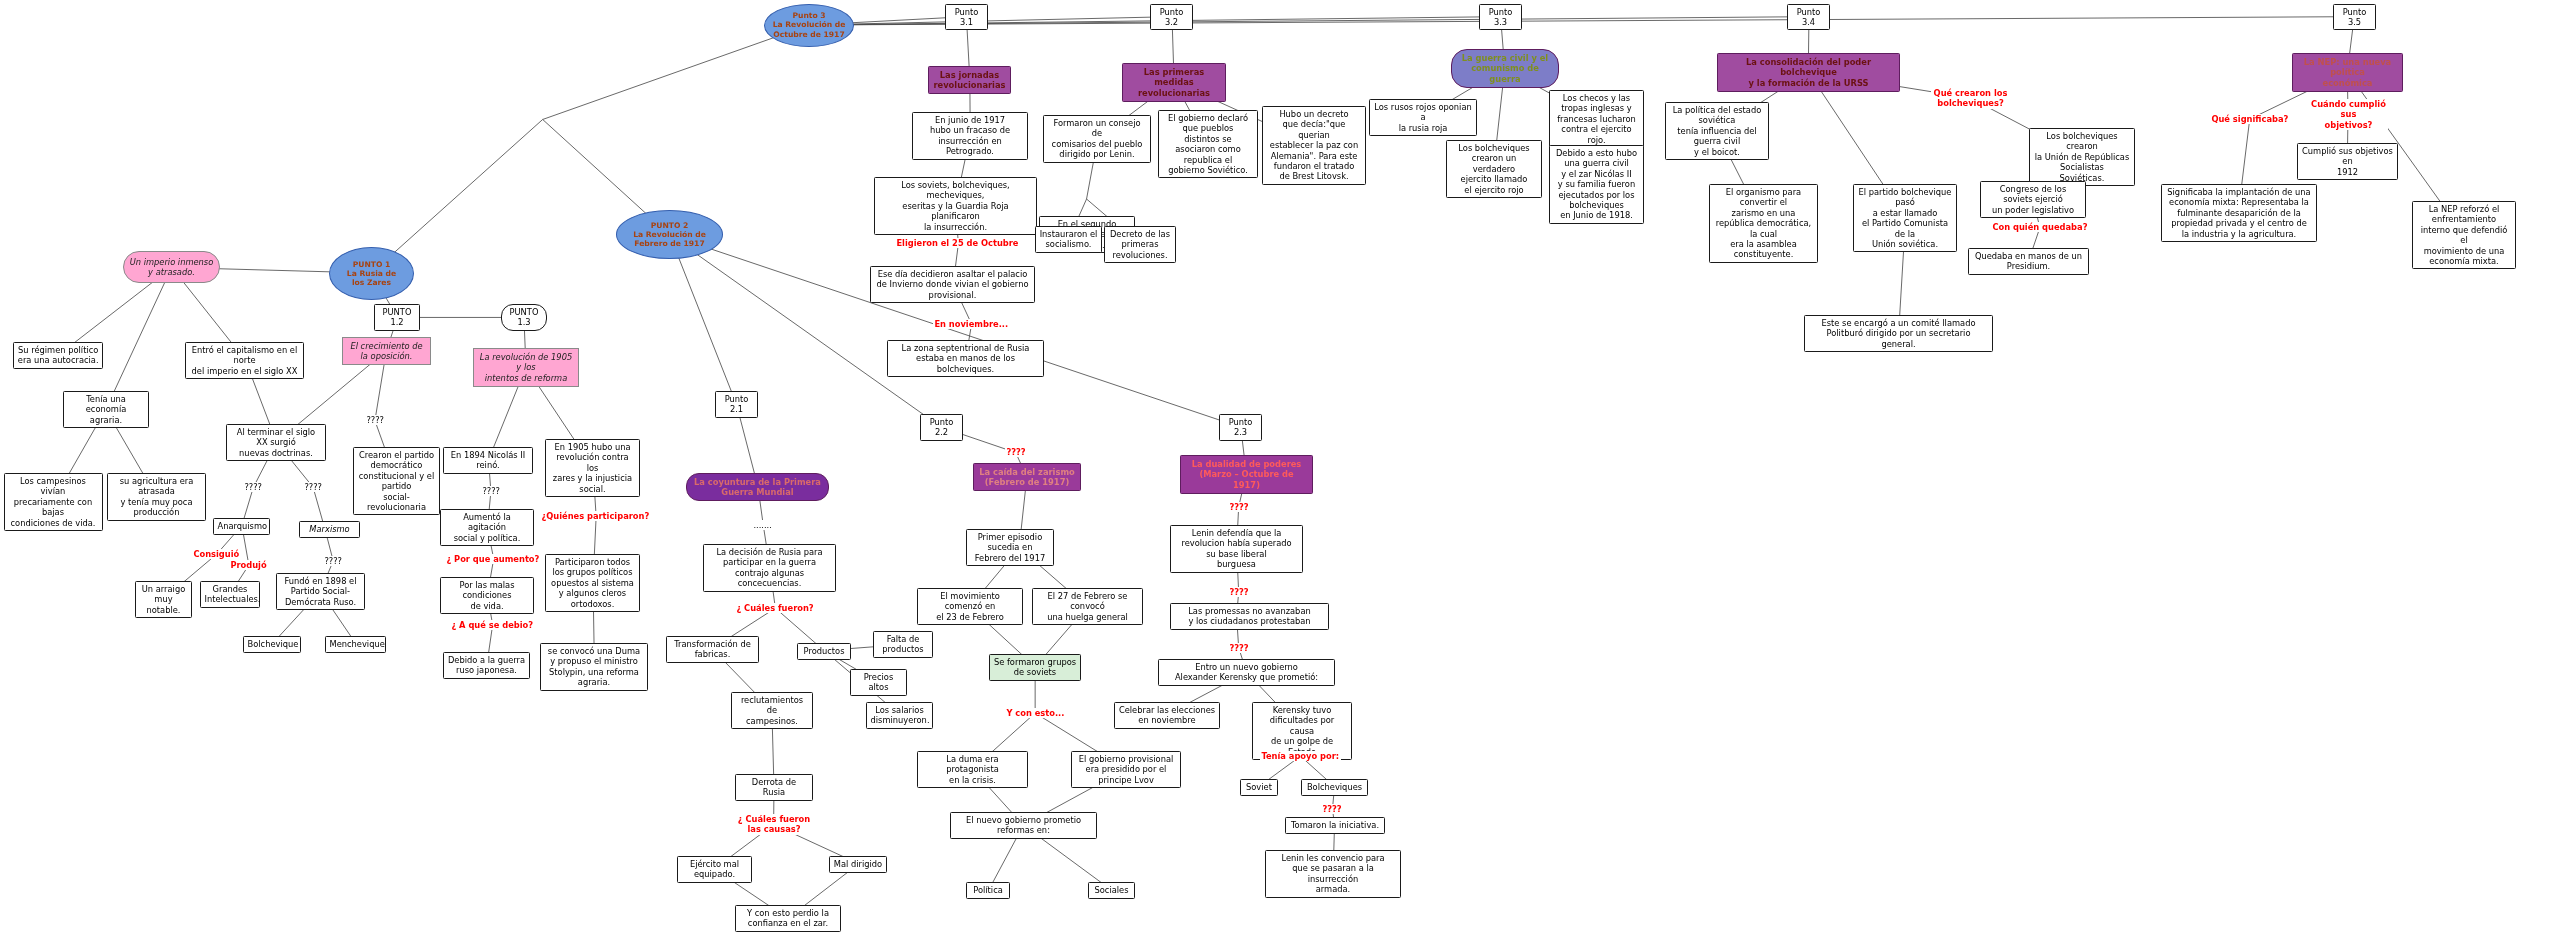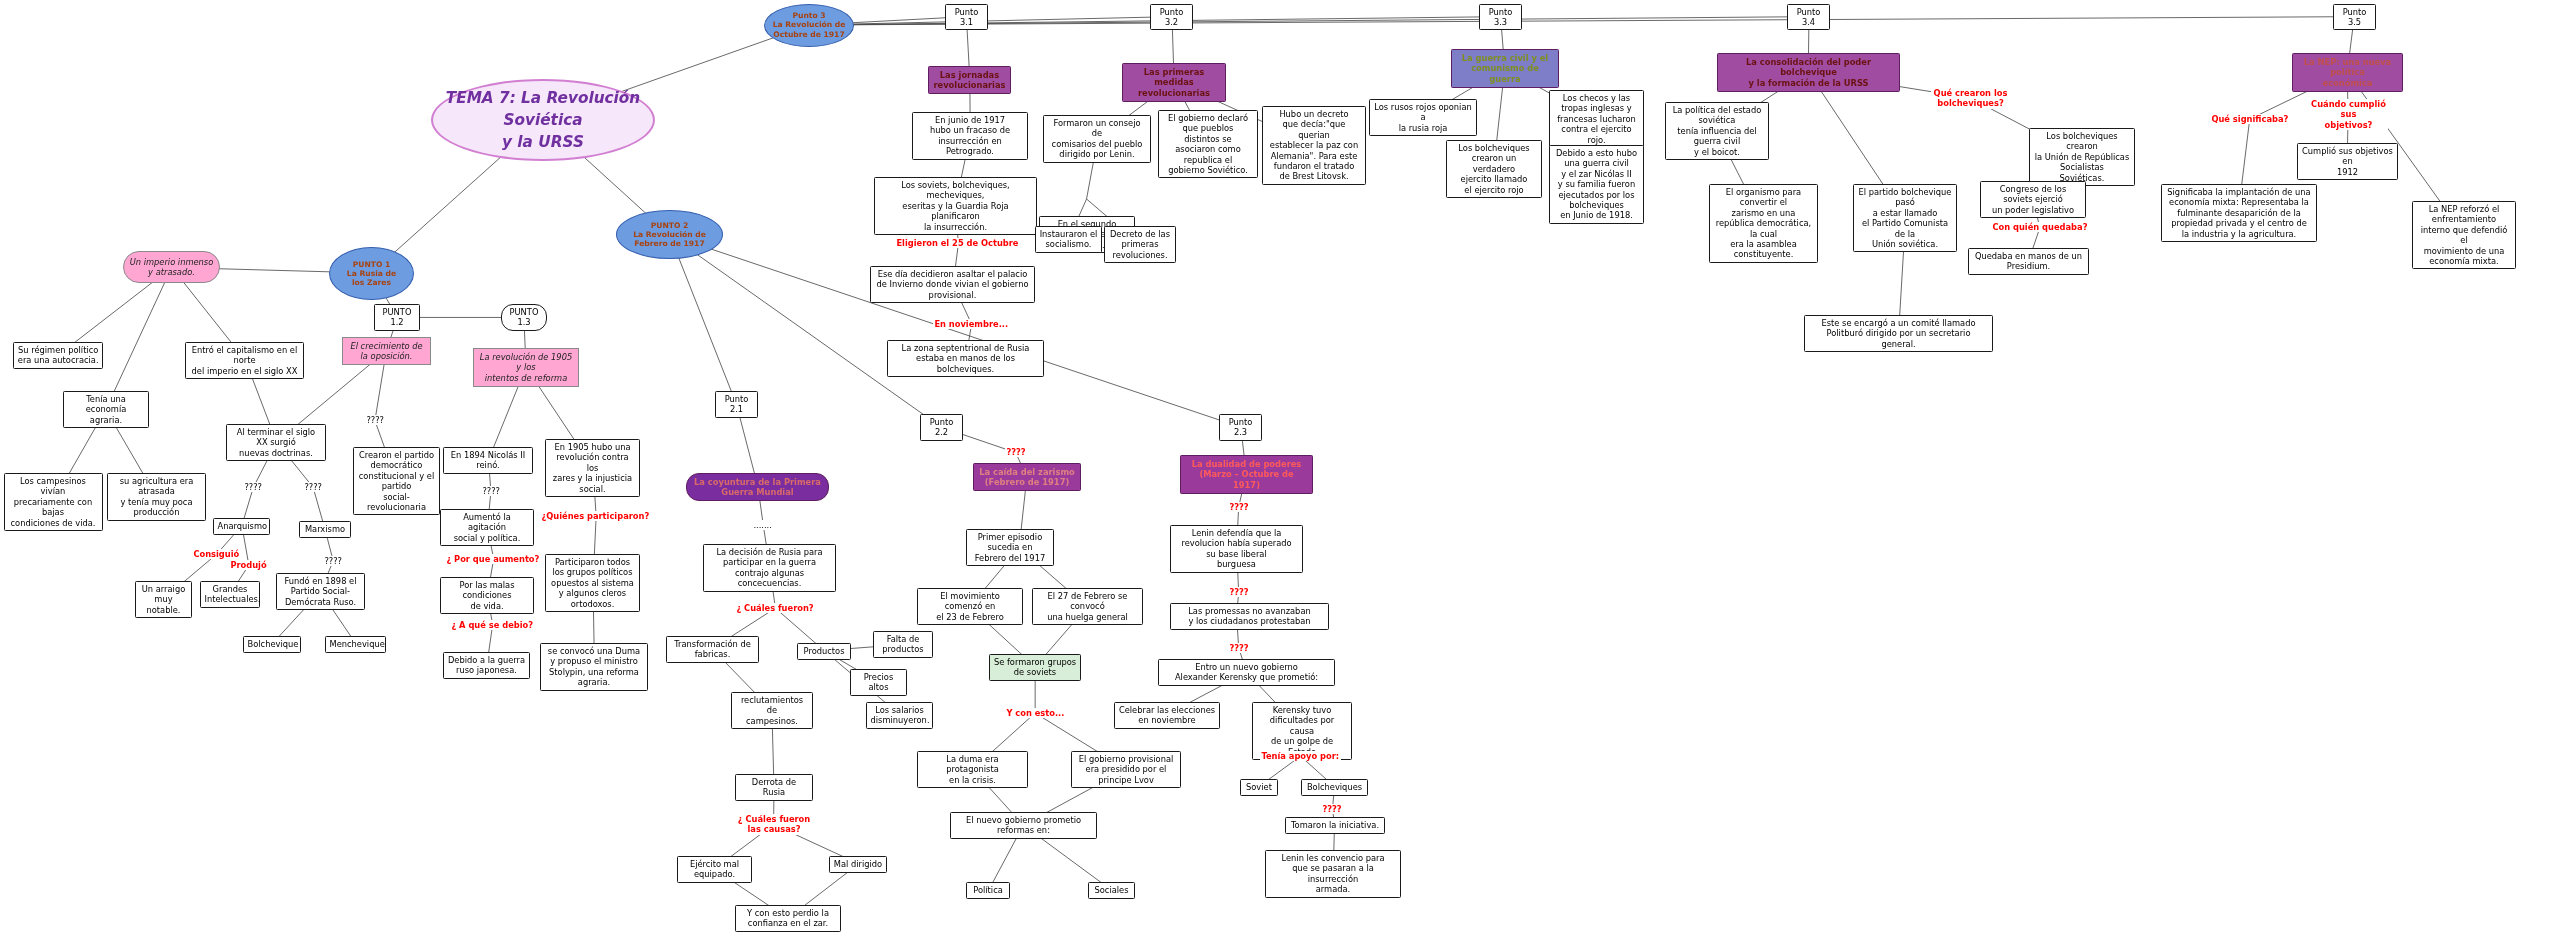--- a/index.html
+++ b/index.html
@@ -146,22 +146,20 @@
       <line x1="1783" y1="932.5" x2="1794.5" y2="968" stroke="#4a4a4a" stroke-width="1.2"></line>
       <line x1="1794.5" y1="968" x2="1679" y2="1029" stroke="#4a4a4a" stroke-width="1.2"></line>
       <line x1="1794.5" y1="968" x2="1874" y2="1051.5" stroke="#4a4a4a" stroke-width="1.2"></line>
       <line x1="1874" y1="1051.5" x2="1872" y2="1088.5" stroke="#4a4a4a" stroke-width="1.2"></line>
       <line x1="1872" y1="1088.5" x2="1812" y2="1132.5" stroke="#4a4a4a" stroke-width="1.2"></line>
       <line x1="1872" y1="1088.5" x2="1921" y2="1132.5" stroke="#4a4a4a" stroke-width="1.2"></line>
       <line x1="1921" y1="1132.5" x2="1918" y2="1164.5" stroke="#4a4a4a" stroke-width="1.2"></line>
       <line x1="1918" y1="1164.5" x2="1921" y2="1187.5" stroke="#4a4a4a" stroke-width="1.2"></line>
       <line x1="1921" y1="1187.5" x2="1919" y2="1257" stroke="#4a4a4a" stroke-width="1.2"></line>
     </svg>
-<div class="node ellipse-title" style="left: 431px; top: 79px; width: 224px; height: 82px;">TEMA 7: La Revolución Soviética
-y la URSS</div>
     <div class="node ellipse-blue" style="left: 764px; top: 3.5px; width: 90px; height: 43px;">Punto 3
 La Revolución de
 Octubre de 1917</div>
     <div class="node ellipse-blue" style="left: 329px; top: 247px; width: 85px; height: 53px;">PUNTO 1
 La Rusia de
 los Zares</div>
     <div class="node ellipse-blue" style="left: 616px; top: 210px; width: 107px; height: 49px;">PUNTO 2
 La Revolución de
 Febrero de 1917</div>
     <div class="node box-white" style="left: 945px; top: 3.5px; width: 43px;">Punto 3.1</div>
@@ -193,21 +191,21 @@
 nuevas doctrinas.</div>
     <div class="node label-black" style="left: 243px; top: 482px;">????</div>
     <div class="node label-black" style="left: 303px; top: 482px;">????</div>
     <div class="node label-black" style="left: 365px; top: 415px;">????</div>
     <div class="node box-white" style="left: 353px; top: 447px; width: 87px;">Crearon el partido
 democrático
 constitucional y el
 partido
 social-revolucionaria</div>
     <div class="node box-white" style="left: 213px; top: 518px; width: 57px;">Anarquismo</div>
-    <div class="node box-white" style="left: 299px; top: 521px; width: 52px;">Marxismo</div>
+    <div class="node box-white" style="left: 299px; top: 521px; width: 61px; font-style: italic;">Marxismo</div>
     <div class="node label-red" style="left: 192px; top: 549px;">Consiguió</div>
     <div class="node label-red" style="left: 229px; top: 560px;">Produjó</div>
     <div class="node label-black" style="left: 323px; top: 556px;">????</div>
     <div class="node box-white" style="left: 135px; top: 581px; width: 57px;">Un arraigo
 muy notable.</div>
     <div class="node box-white" style="left: 200px; top: 581px; width: 60px;">Grandes
 Intelectuales.</div>
     <div class="node box-white" style="left: 276px; top: 573px; width: 89px;">Fundó en 1898 el
 Partido Social-
 Demócrata Ruso.</div>
@@ -346,21 +344,21 @@
 Alemania". Para este
 fundaron el tratado
 de Brest Litovsk.</div>
     <div class="node box-white" style="left: 1039px; top: 181px; width: 96px; margin-top: 35px;">En el segundo
 congreso de los Soviets....</div>
     <div class="node box-white" style="left: 1035px; top: 226px; width: 67px;">Instauraron el
 socialismo.</div>
     <div class="node box-white" style="left: 1104px; top: 226px; width: 72px;">Decreto de las
 primeras
 revoluciones.</div>
-    <div class="node box-purple" style="left: 1451px; top: 49px; width: 108px; background: rgb(125, 125, 200); color: rgb(127, 143, 31);">La guerra civil y el
+    <div class="node box-purple" style="left: 1451px; top: 49px; width: 108px; background: rgb(125, 125, 200); color: rgb(127, 143, 31); border-radius: 16px;">La guerra civil y el
 comunismo de guerra</div>
     <div class="node box-white" style="left: 1369px; top: 99px; width: 108px;">Los rusos rojos oponian a
 la rusia roja</div>
     <div class="node box-white" style="left: 1549px; top: 90px; width: 95px;">Los checos y las
 tropas inglesas y
 francesas lucharon
 contra el ejercito rojo.</div>
     <div class="node box-white" style="left: 1446px; top: 140px; width: 96px;">Los bolcheviques
 crearon un verdadero
 ejercito llamado

